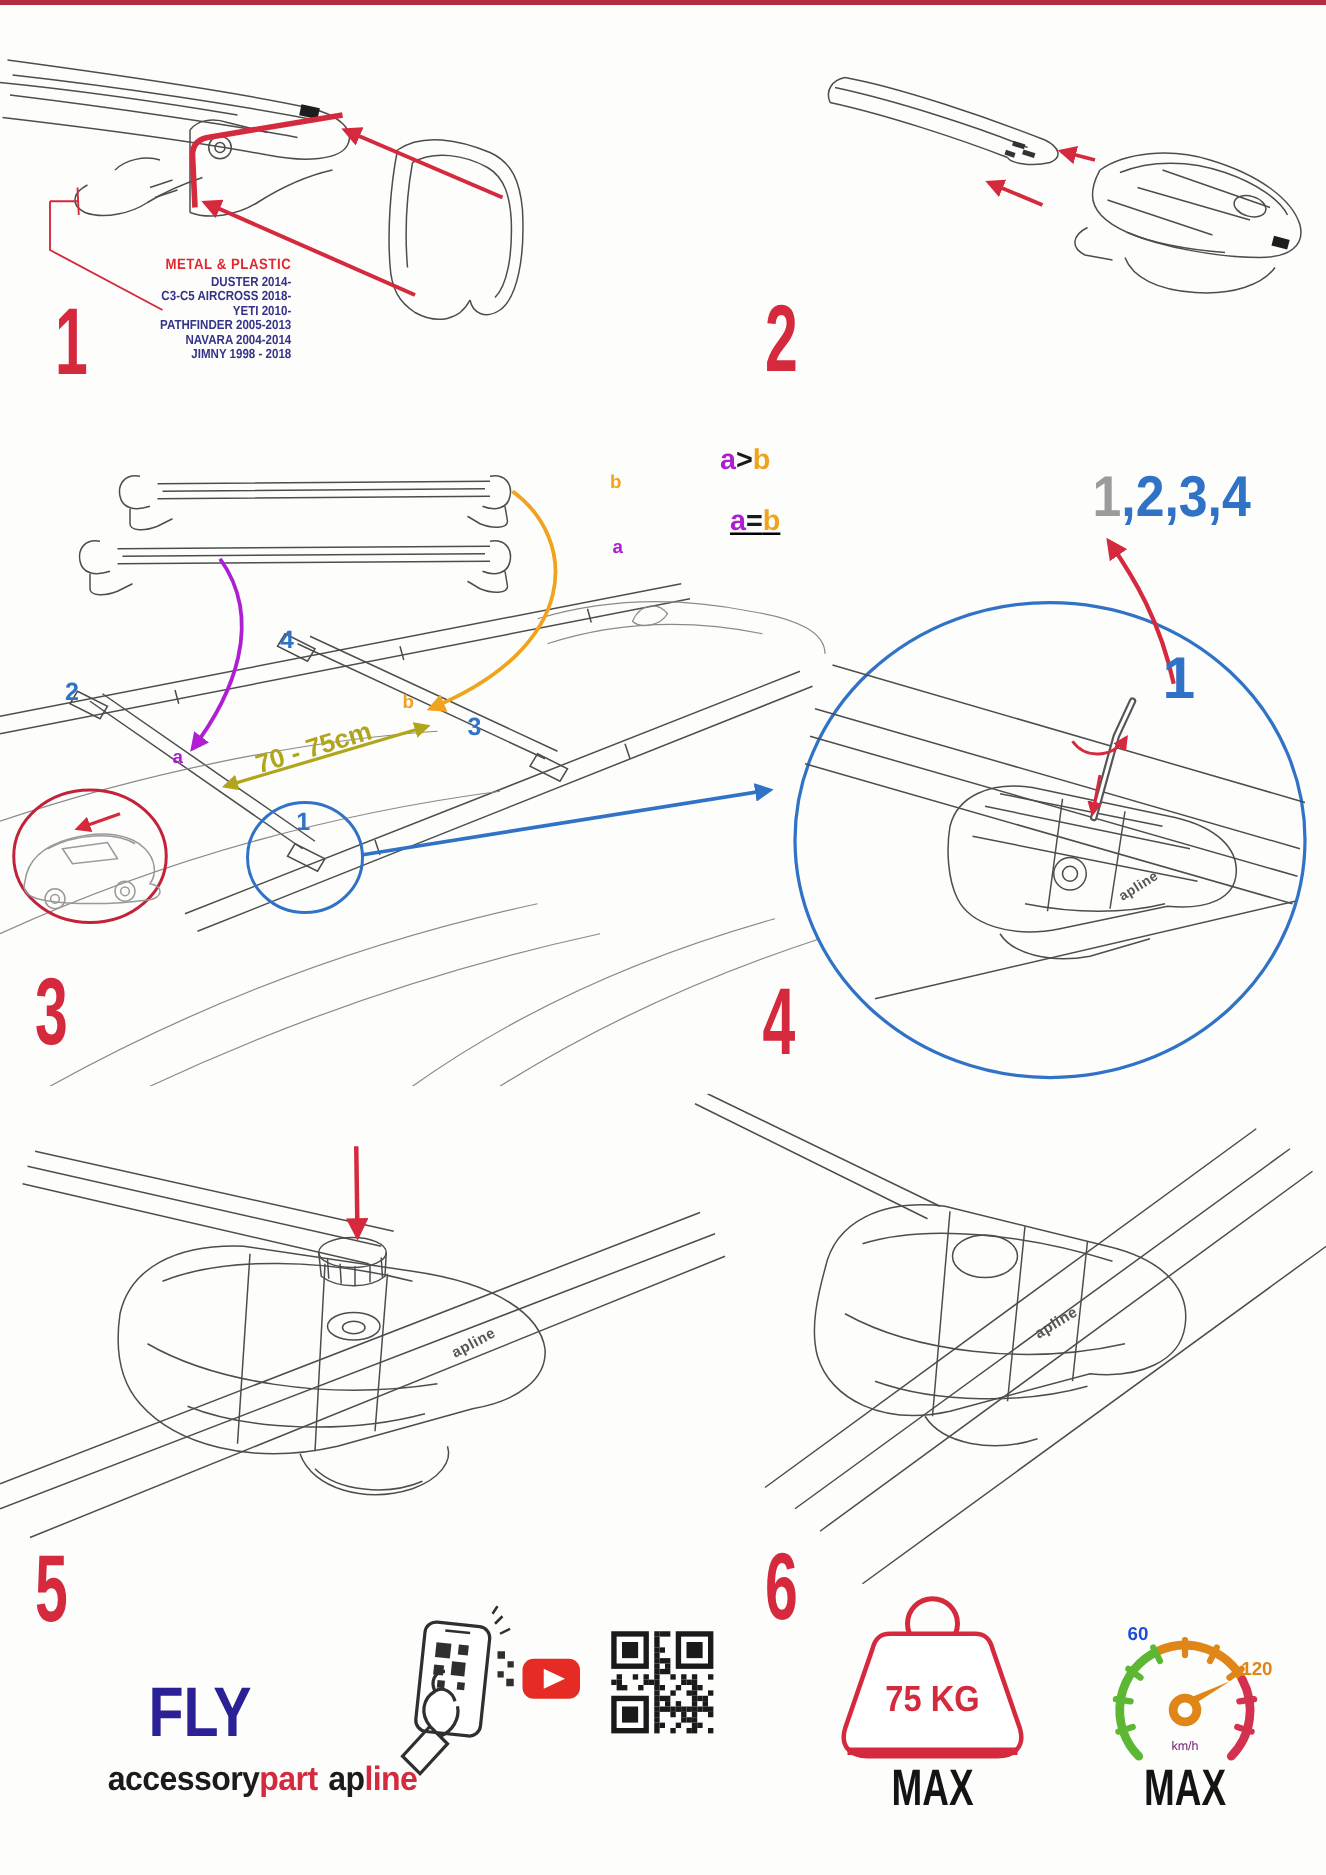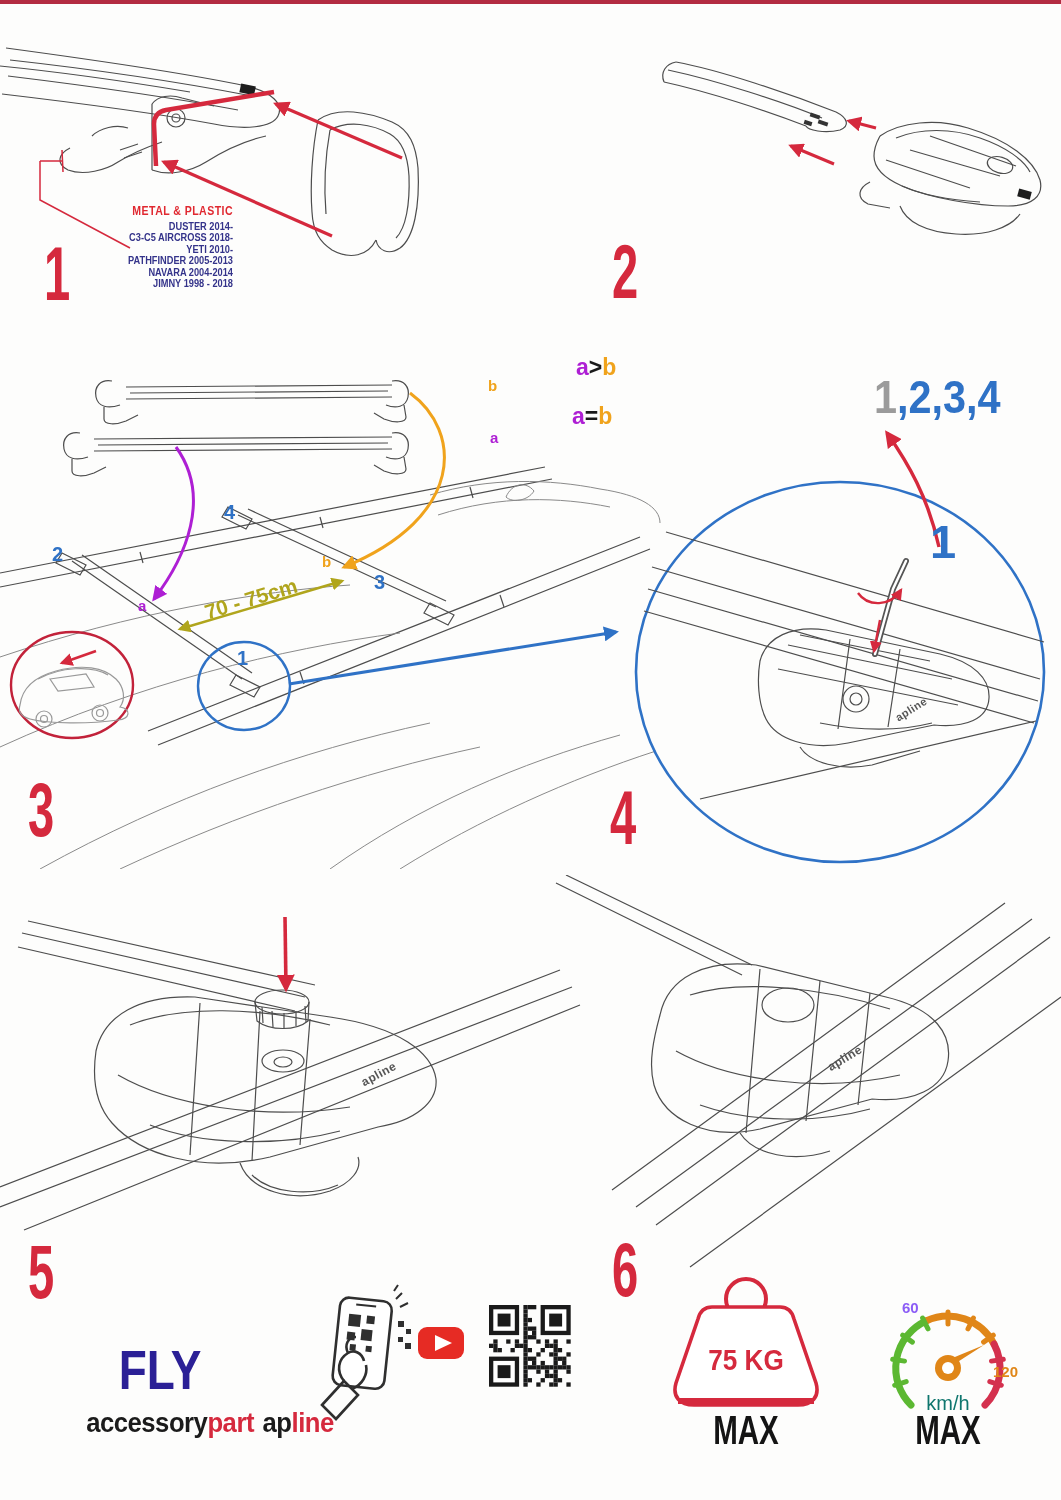--- a/index.html
+++ b/index.html
@@ -19,23 +19,23 @@
   .dim-text{font-size:21px;font-weight:600;color:#b0a51c;transform:rotate(-17deg);transform-origin:center;width:130px;text-align:center;}
   .seq{font-size:46px;font-weight:bold;transform:scaleX(0.9);transform-origin:left top;}
   .seq .first{color:#9b9b9b;} .seq .rest{color:#2f72c6;}
   .big-one{font-size:47px;font-weight:bold;color:#2f72c6;}
   .clamp-brand{font-size:12px;font-weight:bold;color:#555;letter-spacing:.5px;}
   .fly{font-size:56px;font-weight:bold;color:#2b2096;width:108px;text-align:center;transform:scaleX(0.82);transform-origin:center top;}
   .wordmark{font-size:27px;font-weight:bold;width:310px;text-align:center;transform:scaleX(0.95);transform-origin:center top;letter-spacing:-.5px;}
   .wm-dark{color:#1b1b1b;} .wm-red{color:#d5293d;} .wm-gap{margin-left:9px;}
   .kg{font-size:29px;font-weight:bold;color:#d5293d;width:96px;text-align:center;transform:scaleX(0.9);transform-origin:center top;}
   .max{font-size:41px;font-weight:bold;color:#141414;width:96px;text-align:center;transform:scaleX(0.72);transform-origin:center top;}
-  .sp-low{font-size:15px;font-weight:bold;color:#8b5cf6;}
+  .sp-low{font-size:15px;font-weight:bold;color:#1d4ed8;}
   .sp-high{font-size:15px;font-weight:bold;color:#e08618;}
-  .sp-unit{font-size:20px;color:#0f766e;width:60px;text-align:center;}
+  .sp-unit{font-size:10px;color:#701a75;width:60px;text-align:center;}
   .divider{position:absolute;left:0;width:1061px;height:4px;background:#b32c42;}
 </style>
 </head>
 <body>
 
 <div id="sheet">
 
   <svg style="top:0" width="1061" height="322" viewBox="0 0 1061 322">
     <defs>
       <marker id="r1red" viewBox="0 0 10 10" refX="8" refY="5" markerWidth="5" markerHeight="5" orient="auto-start-reverse">
@@ -393,21 +393,21 @@
     <div>C3-C5 AIRCROSS 2018-</div>
     <div>YETI 2010-</div>
     <div>PATHFINDER 2005-2013</div>
     <div>NAVARA 2004-2014</div>
     <div>JIMNY 1998 - 2018</div>
   </div>
 
   <div class="abs legend-row" style="left:576px;top:356px;">
     <span class="lg-a">a</span><span class="lg-op">&gt;</span><span class="lg-b">b</span>
   </div>
-  <div class="abs legend-row" style="left:572px;top:405px;">
+  <div class="abs legend-row" style="left:584px;top:405px;text-decoration:underline;">
     <span class="lg-a">a</span><span class="lg-op">=</span><span class="lg-b">b</span>
   </div>
 
   <div class="abs bar-lab orangec" style="left:488px;top:378px;">b</div>
   <div class="abs bar-lab purple" style="left:490px;top:430px;">a</div>
 
   <div class="abs roof-num" style="left:52px;top:544px;">2</div>
   <div class="abs roof-num" style="left:224px;top:502px;">4</div>
   <div class="abs roof-num" style="left:374px;top:572px;">3</div>
   <div class="abs roof-num" style="left:237px;top:648px;">1</div>
@@ -426,17 +426,17 @@
 
   <div class="abs fly" style="left:106px;top:1342px;">FLY</div>
   <div class="abs wordmark" style="left:55px;top:1410px;">
     <span class="wm-dark">accessory</span><span class="wm-red">part</span><span class="wm-dark wm-gap">ap</span><span class="wm-red">line</span>
   </div>
 
   <div class="abs kg" style="left:698px;top:1346px;">75 KG</div>
   <div class="abs max" style="left:698px;top:1410px;">MAX</div>
 
   <div class="abs sp-low" style="left:902px;top:1300px;">60</div>
-  <div class="abs sp-high" style="left:993px;top:1364px;text-align:right;">120</div>
+  <div class="abs sp-high" style="left:993px;top:1328px;text-align:right;">120</div>
   <div class="abs sp-unit" style="left:918px;top:1393px;">km/h</div>
   <div class="abs max" style="left:900px;top:1410px;">MAX</div>
 
 </div>
 
 </body></html>

